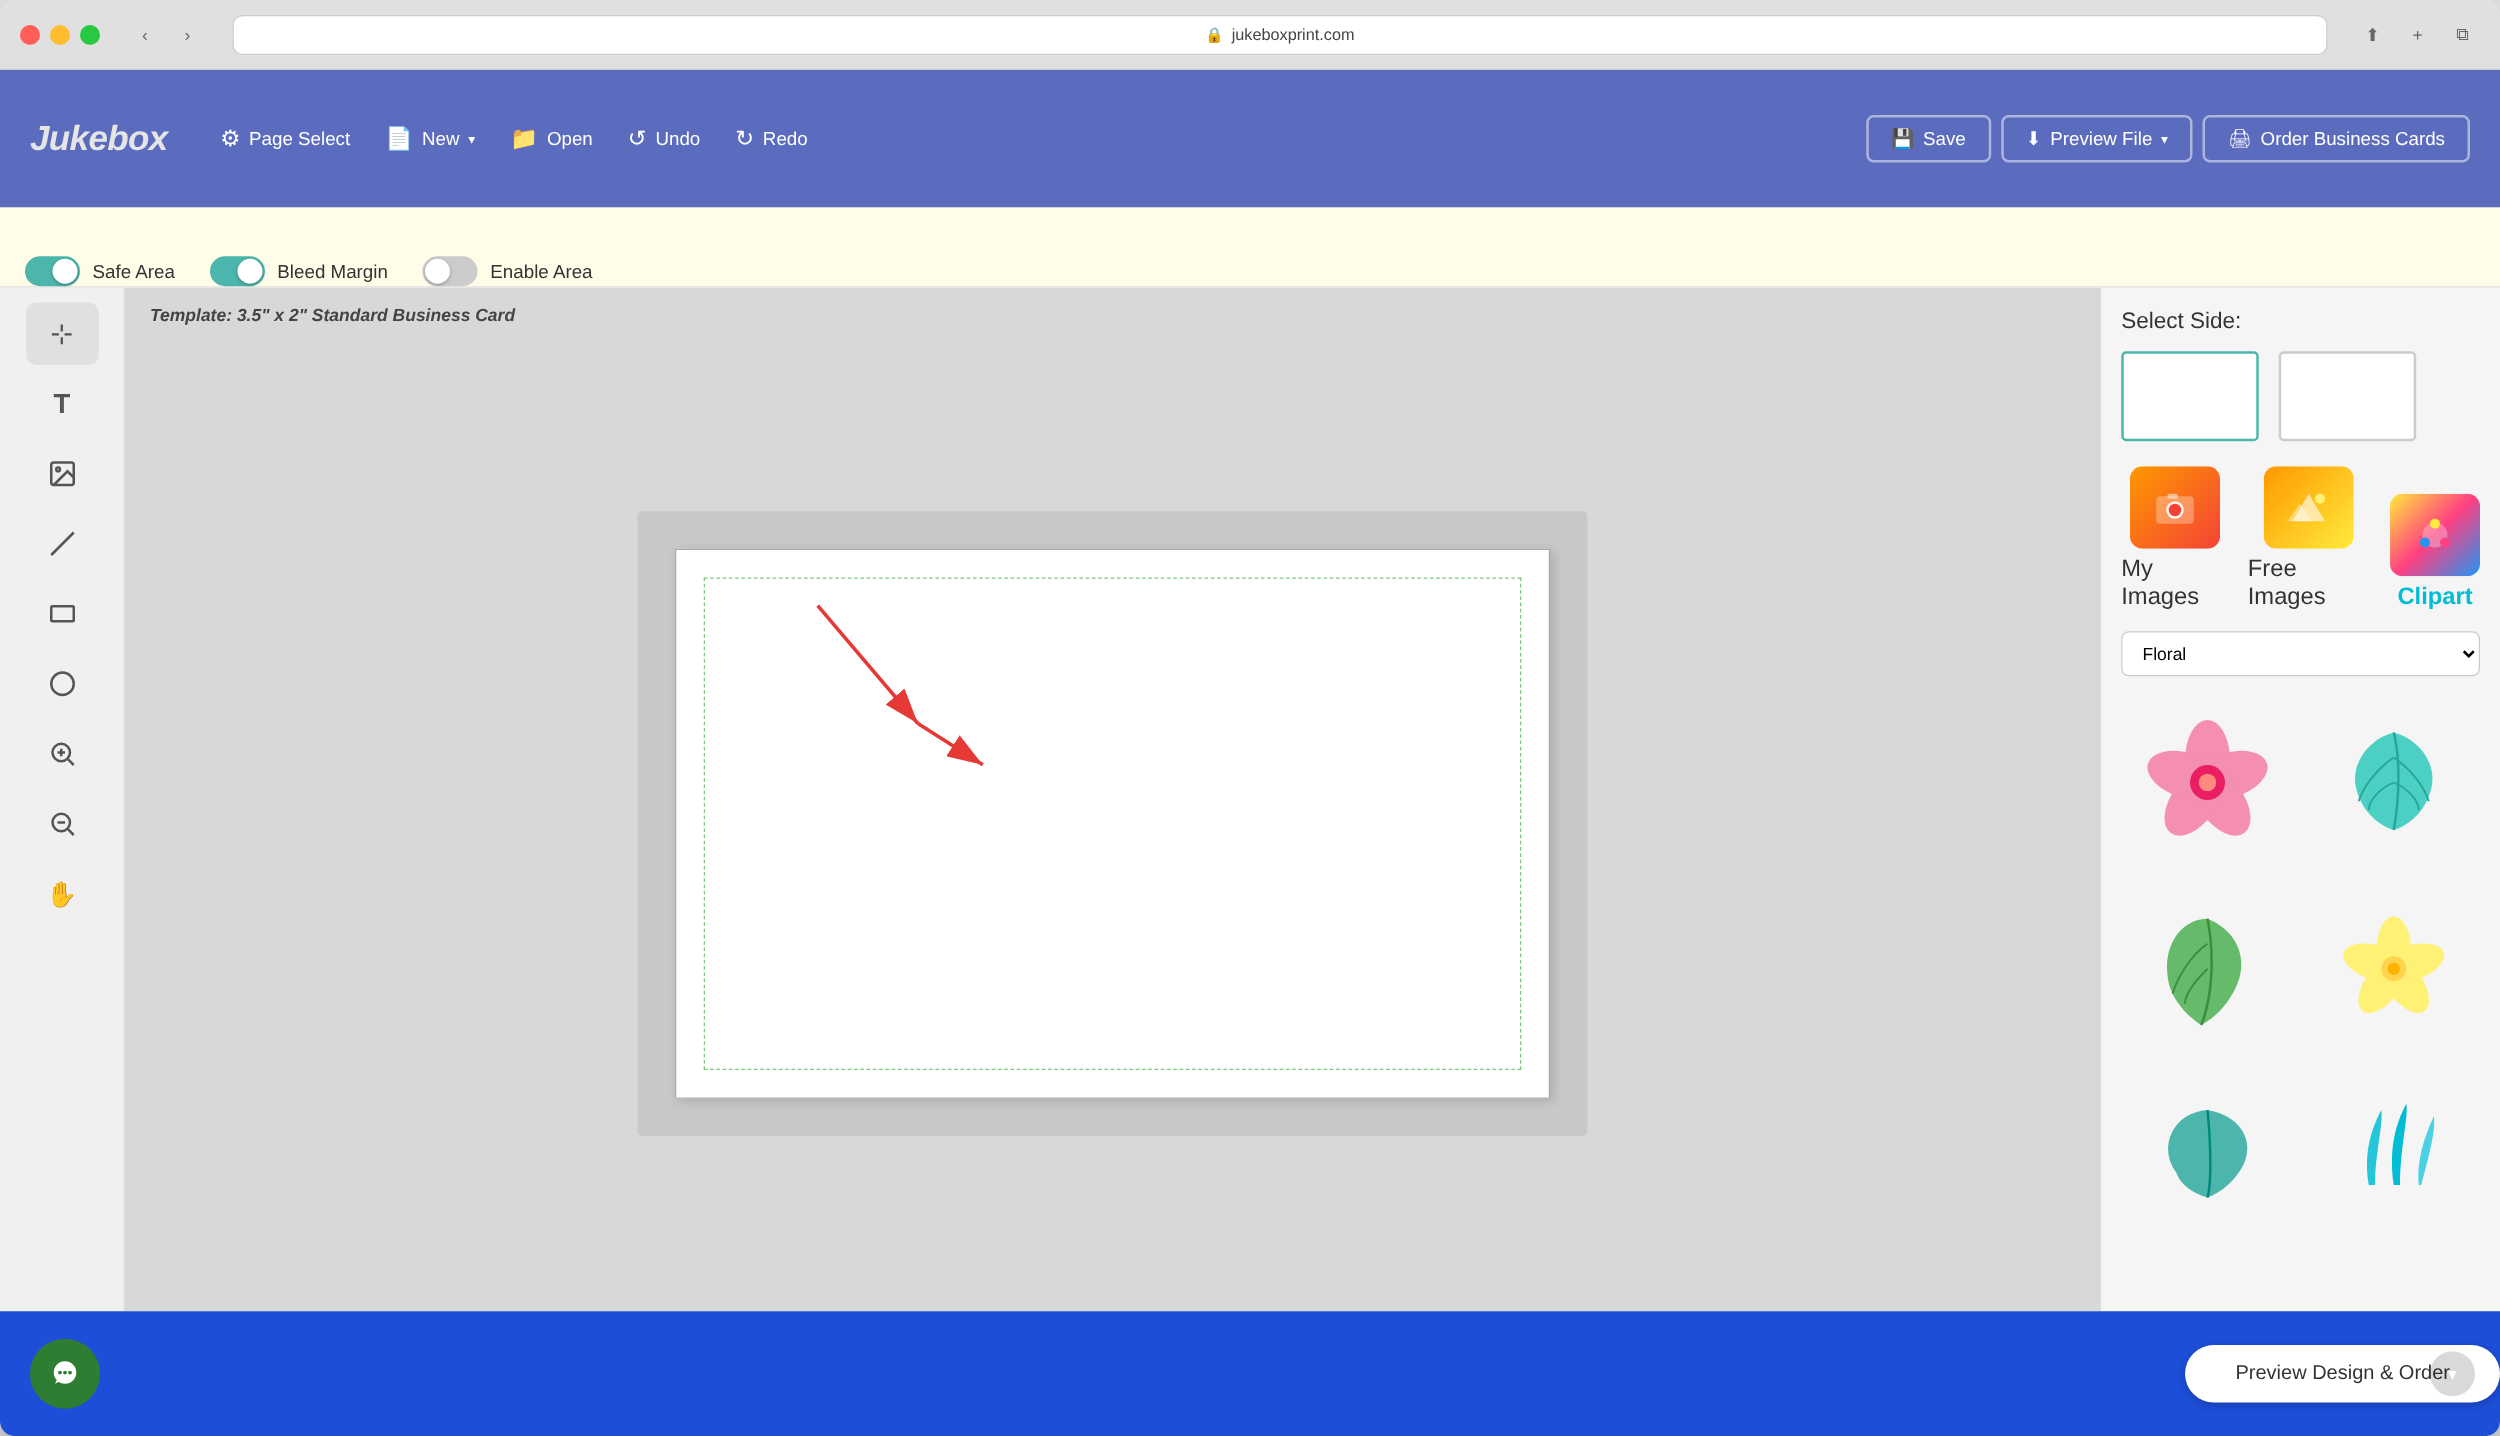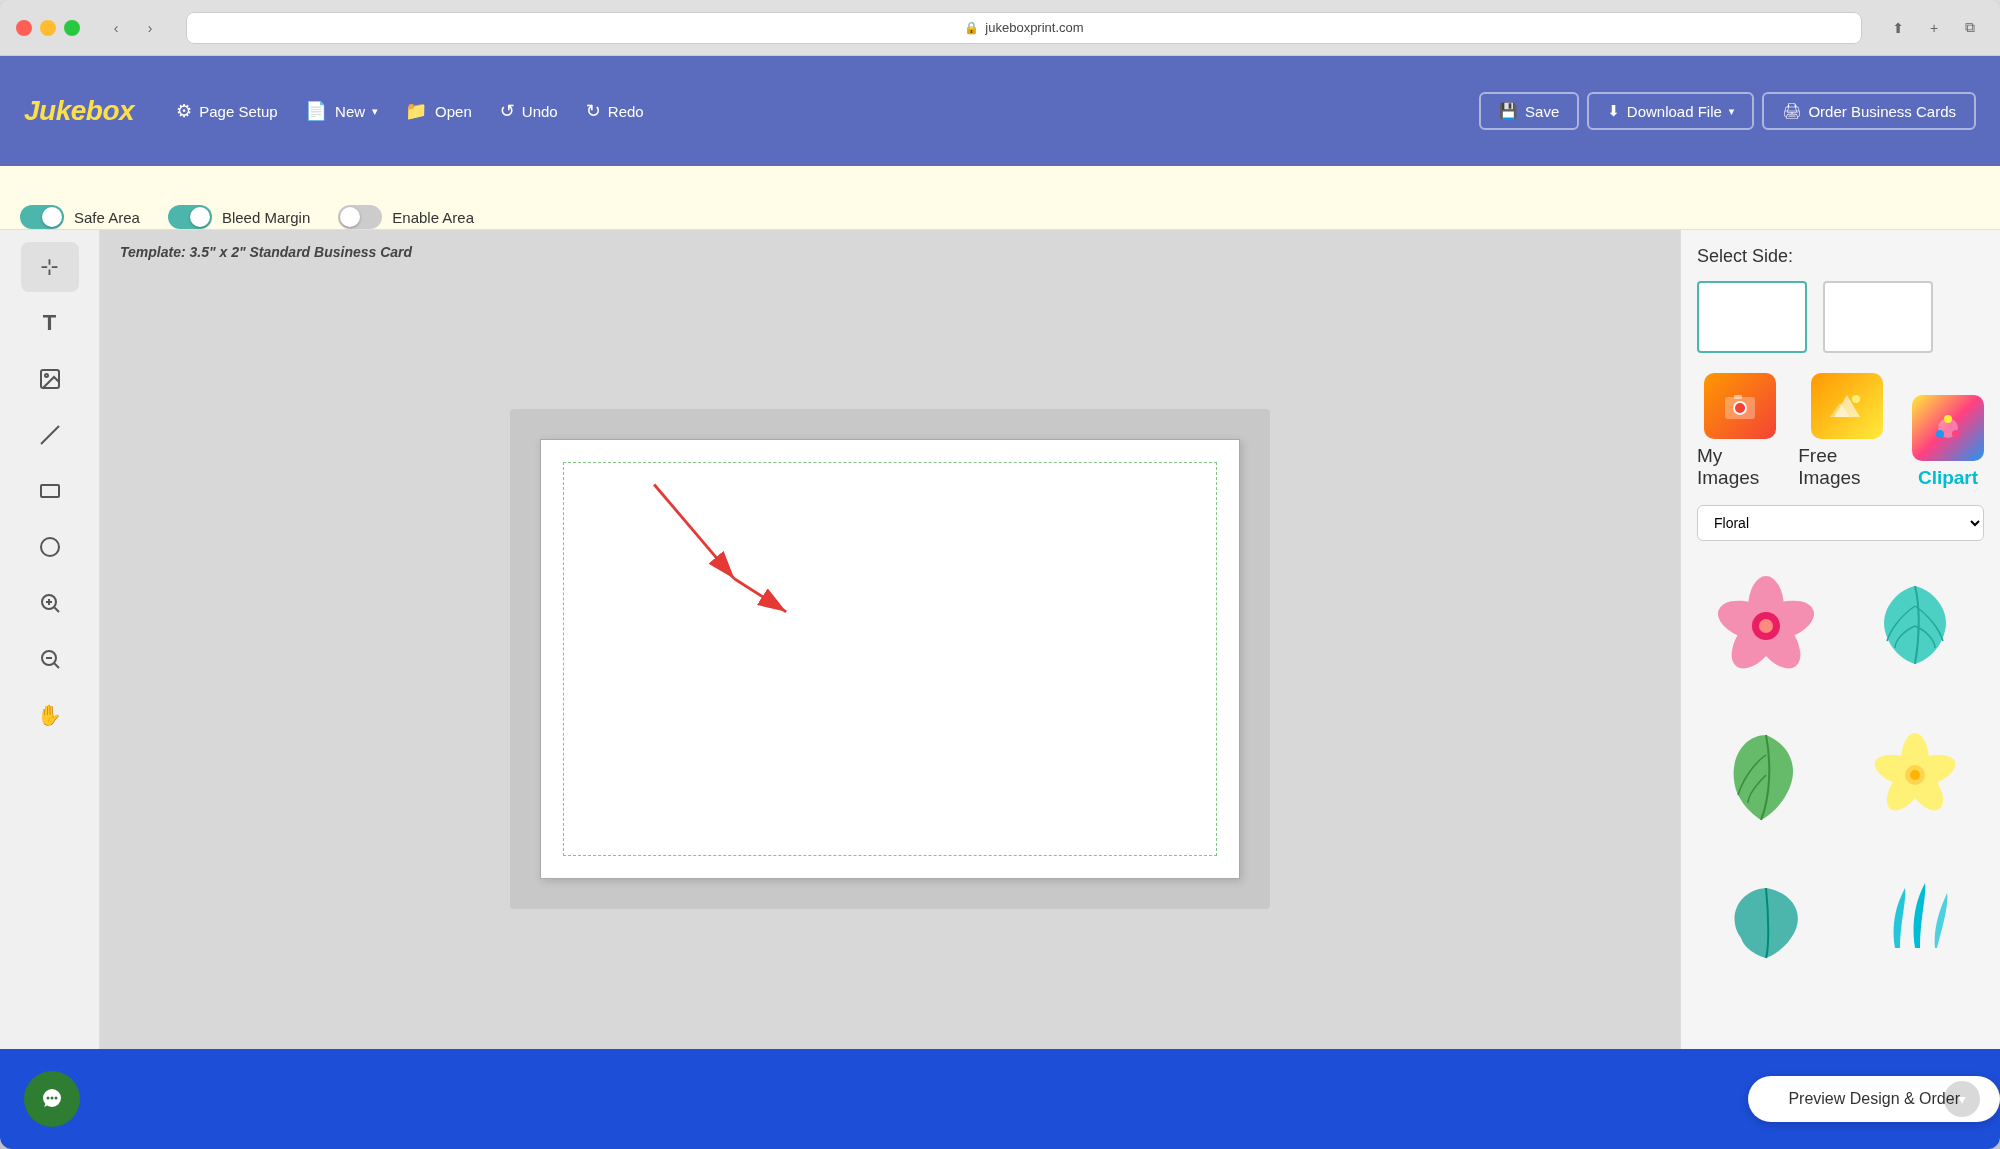--- a/index.html
+++ b/index.html
@@ -18,21 +18,21 @@
     .mac-addressbar { flex: 1; background: white; border-radius: 8px; height: 32px; display: flex; align-items: center; justify-content: center; color: #444; font-size: 13px; margin: 0 12px; border: 1px solid #ccc; }
     .mac-address-icon { margin-right: 6px; color: #666; font-size: 12px; }
     .mac-toolbar-icons { display: flex; gap: 8px; }
     .mac-toolbar-icon { width: 28px; height: 28px; display: flex; align-items: center; justify-content: center; color: #666; font-size: 14px; }
 
     
     .app { display: flex; flex-direction: column; flex: 1; overflow: hidden; }
 
     
     .app-header { background: #5b6bbd; height: 110px; display: flex; align-items: center; padding: 0 24px; gap: 0; flex-shrink: 0; }
-    .logo { color: #fde047; font-size: 28px; font-weight: 700; font-style: italic; margin-right: 28px; letter-spacing: -0.5px; }
+    .logo { color: #e5e5e5; font-size: 28px; font-weight: 700; font-style: italic; margin-right: 28px; letter-spacing: -0.5px; }
     .header-btn { display: flex; align-items: center; gap: 7px; color: white; background: none; border: none; cursor: pointer; font-size: 15px; padding: 10px 14px; border-radius: 6px; white-space: nowrap; }
     .header-btn-icon { font-size: 18px; }
     .header-spacer { flex: 1; }
     .header-right { display: flex; align-items: center; gap: 8px; }
     .btn-save { display: flex; align-items: center; gap: 7px; color: white; background: none; border: 2px solid rgba(255,255,255,0.5); cursor: pointer; font-size: 15px; padding: 8px 18px; border-radius: 6px; }
     .btn-download { display: flex; align-items: center; gap: 7px; color: white; background: none; border: 2px solid rgba(255,255,255,0.5); cursor: pointer; font-size: 15px; padding: 8px 18px; border-radius: 6px; }
     .btn-order { display: flex; align-items: center; gap: 7px; color: white; background: none; border: 2px solid rgba(255,255,255,0.5); cursor: pointer; font-size: 15px; padding: 8px 18px; border-radius: 6px; }
     .chevron { font-size: 11px; }
 
     
@@ -127,21 +127,21 @@
     </div>
   </div>
 
   <div class="app">
 
     <div class="app-header">
       <div class="logo">Jukebox</div>
 
       <button class="header-btn">
         <span class="header-btn-icon">⚙</span>
-        <span>Page Setup</span>
+        <span>Page Select</span>
       </button>
 
       <button class="header-btn">
         <span class="header-btn-icon">📄</span>
         <span>New</span>
         <span class="chevron">▾</span>
       </button>
 
       <button class="header-btn">
         <span class="header-btn-icon">📁</span>
@@ -160,21 +160,21 @@
 
       <div class="header-spacer"></div>
 
       <div class="header-right">
         <button class="btn-save">
           <span>💾</span>
           <span>Save</span>
         </button>
         <button class="btn-download">
           <span>⬇</span>
-          <span>Download File</span>
+          <span>Preview File</span>
           <span class="chevron">▾</span>
         </button>
         <button class="btn-order">
           <span>🖨</span>
           <span>Order Business Cards</span>
         </button>
       </div>
     </div>
 
     <div class="toolbar">

